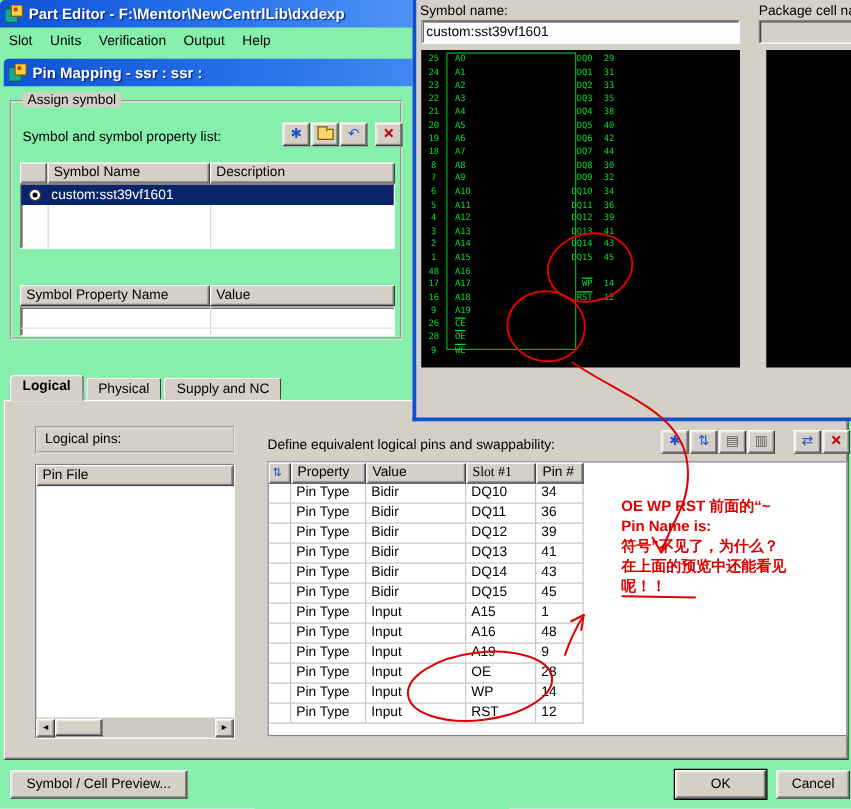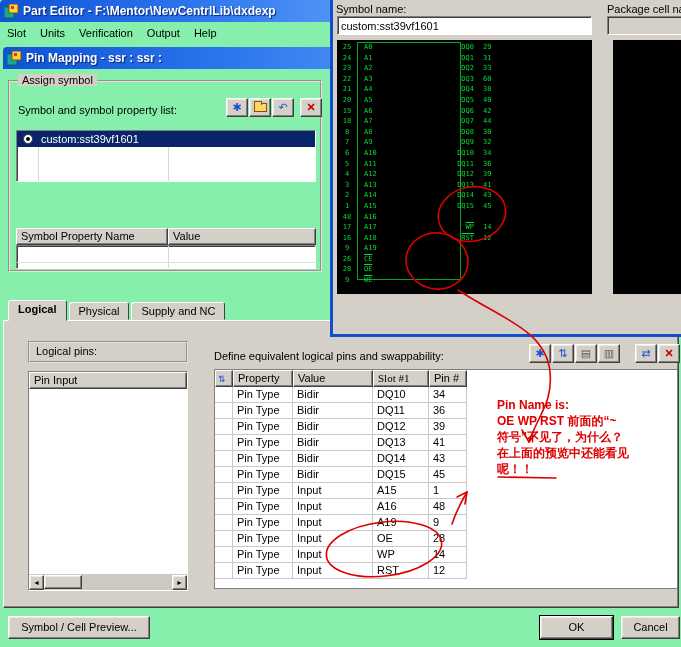--- a/index.html
+++ b/index.html
@@ -115,20 +115,25 @@
       <div class="btn tool">
           <span style="color:#2050d0;">↶</span>
         </div>
       <div style="width:4px;"></div>
       <div class="btn tool">
           <span style="color:#c00000;font-weight:bold;">✕</span>
         </div>
     </div>
 
     <div class="abs" style="left:6px;top:48px;width:300px;">
+      <div style="display:flex;height:17px;">
+        <div class="hdrcell" style="width:22px;"></div>
+        <div class="hdrcell" style="width:130px;">Symbol Name</div>
+        <div class="hdrcell" style="width:148px;">Description</div>
+      </div>
       <div class="sunken" style="height:52px;position:relative;">
         <div style="position:absolute;left:21px;top:0;bottom:0;width:1px;background:#d8d8d8;"></div>
         <div style="position:absolute;left:151px;top:0;bottom:0;width:1px;background:#d8d8d8;"></div>
         <div style="display:flex;height:16px;background:#0a246a;color:#fff;align-items:center;position:relative;">
           <span style="width:22px;display:flex;justify-content:center;">
               <span class="radio"></span>
             </span>
           <span style="width:130px;padding-left:2px;">custom:sst39vf1601</span>
           <span style="flex:1;"></span>
         </div>
@@ -156,21 +161,21 @@
     </div>
 
   <div class="abs" style="left:3px;top:320px;width:676px;height:288px;background:#d4d0c8;
        border:1px solid;border-color:#fff #404040 #404040 #fff;box-shadow:inset -1px -1px 0 #808080;z-index:1;">
 
     <div class="abs etch" style="left:24px;top:20px;width:160px;height:22px;padding:2px 6px;">
       <span>Logical pins:</span>
     </div>
 
     <div class="abs sunken" style="left:24px;top:50px;width:160px;height:220px;display:flex;flex-direction:column;">
-      <div class="hdrcell" style="height:17px;">Pin Input</div>
+      <div class="hdrcell" style="height:17px;">Pin File</div>
       <div style="flex:1;background:#fff;"></div>
       <div style="height:16px;background:#cdc9c1;display:flex;align-items:center;">
         <div class="btn sbbtn">
             <span>◄</span>
           </div>
         <div class="btn" style="width:38px;height:14px;"></div>
         <div style="flex:1;"></div>
         <div class="btn sbbtn">
             <span>►</span>
           </div>
@@ -344,21 +349,21 @@
             <span class="psp"></span>
             <span class="prname">DQ2</span>
             <span class="prn">33</span>
           </div>
 
           <div class="prow">
             <span class="pln">22</span>
             <span class="plname">A3</span>
             <span class="psp"></span>
             <span class="prname">DQ3</span>
-            <span class="prn">60</span>
+            <span class="prn">35</span>
           </div>
 
           <div class="prow">
             <span class="pln">21</span>
             <span class="plname">A4</span>
             <span class="psp"></span>
             <span class="prname">DQ4</span>
             <span class="prn">38</span>
           </div>
 
@@ -519,22 +524,22 @@
   </div>
   <div class="btn default abs" style="left:540px;top:616px;width:73px;height:23px;line-height:21px;">
     <span>OK</span>
   </div>
   <div class="btn abs" style="left:621px;top:616px;width:59px;height:23px;line-height:21px;">
     <span>Cancel</span>
   </div>
 
   <div class="annot-text" style="color: rgb(221, 0, 0);">
 
-  <div>Pin Name is:</div>
-      <div>OE WP RST  前面的“~</div>
+  <div>OE WP RST  前面的“~</div>
+      <div>Pin Name is:</div>
       <div>符号”不见了，为什么？</div>
       <div>在上面的预览中还能看见</div>
       <div>呢！！</div>
     </div>
 
   <svg class="abs" style="left:0;top:0;z-index:50;pointer-events:none;" width="681" height="647" viewBox="0 0 681 647">
     <g fill="none" stroke="#dd0000" stroke-width="1.6" stroke-linecap="round">
       <ellipse cx="472" cy="214" rx="34" ry="27" transform="rotate(-12 472 214)"></ellipse>
       <ellipse cx="437" cy="261" rx="31" ry="28" transform="rotate(8 437 261)"></ellipse>
       <path d="M458,290 C500,318 546,330 550,372 C553,403 538,415 529,442"></path>

